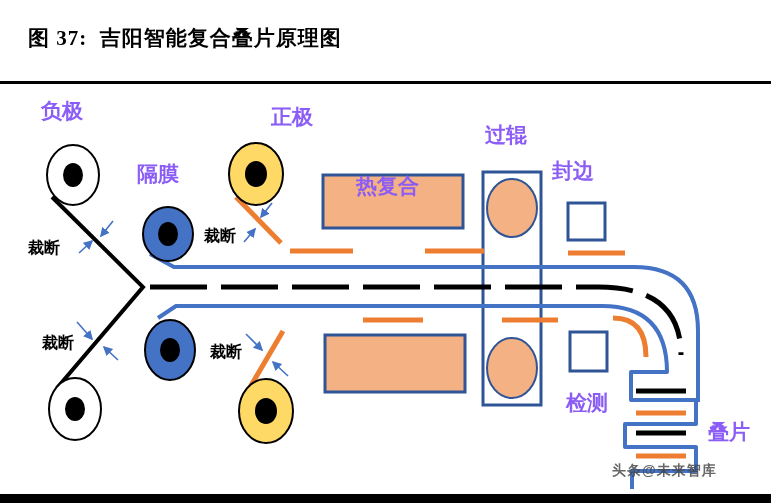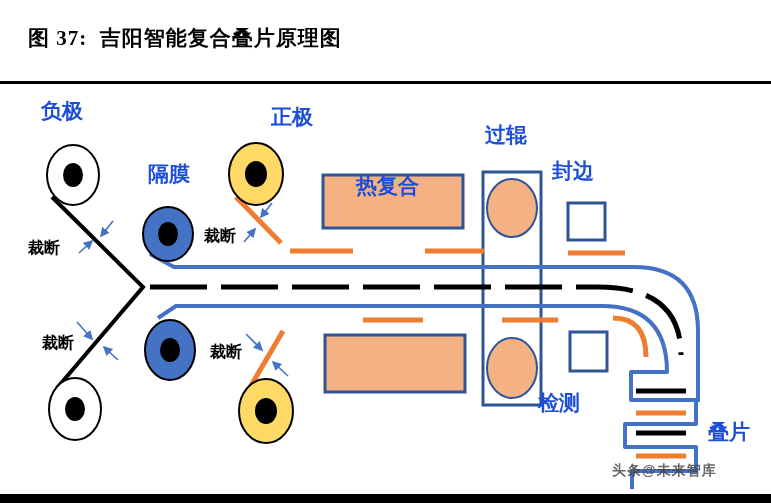--- a/index.html
+++ b/index.html
@@ -2,21 +2,21 @@
 <html><head>
 <meta charset="utf-8">
 <style>
   html,body{margin:0;padding:0;background:#fff;}
   #canvas{position:relative;width:771px;height:503px;background:#fff;overflow:hidden;
           font-family:"Liberation Sans",sans-serif;padding-left:10px;}
   .title{position:absolute;left:28px;top:24px;font-family:"Liberation Serif",serif;
          font-weight:bold;font-size:21px;color:#000;white-space:pre;letter-spacing:1px;}
   .rule{position:absolute;left:0;top:81px;width:771px;height:3px;background:#000;}
   .bottombar{position:absolute;left:0;top:494px;width:771px;height:9px;background:#000;}
-  .lbl{position:absolute;font-weight:bold;color:#1d4ed8;font-size:21px;line-height:1;white-space:nowrap;}
+  .lbl{position:absolute;font-weight:bold;color:#8b5cf6;font-size:21px;line-height:1;white-space:nowrap;}
   .lbl-sm{position:absolute;font-weight:bold;color:#000;font-size:16px;line-height:1;white-space:nowrap;}
   .watermark{position:absolute;left:612px;top:462px;font-size:14px;font-weight:bold;
              color:rgba(70,70,70,0.82);letter-spacing:1px;white-space:nowrap;text-align:right;}
   svg{position:absolute;left:0;top:0;}
 </style>
 </head>
 <body>
 
 <div id="canvas">
 
@@ -95,26 +95,26 @@
       <path d="M272,203 L261,217"></path>
       <path d="M244,242 L255,229"></path>
       <path d="M77,322 L92,339"></path>
       <path d="M118,360 L104,347"></path>
       <path d="M246,334 L262,350"></path>
       <path d="M288,376 L273,362"></path>
     </g>
   </svg>
 
   <div class="lbl" style="left:41px;top:100px;">负极</div>
-  <div class="lbl" style="left:148px;top:163px;">隔膜</div>
+  <div class="lbl" style="left:137px;top:163px;">隔膜</div>
   <div class="lbl" style="left:230px;top:106px;margin-left:41px;">正极</div>
   <div class="lbl" style="left:356px;top:131px;margin-top:44px;">热复合</div>
   <div class="lbl" style="left:485px;top:124px;text-align:center;">过辊</div>
   <div class="lbl" style="left:552px;top:160px;text-align:center;">封边</div>
-  <div class="lbl" style="left:538px;top:392px;">检测</div>
+  <div class="lbl" style="left:566px;top:392px;">检测</div>
   <div class="lbl" style="left:708px;top:421px;">叠片</div>
 
   <div class="lbl-sm" style="left:28px;top:240px;">裁断</div>
   <div class="lbl-sm" style="left:204px;top:228px;">裁断</div>
   <div class="lbl-sm" style="left:42px;top:335px;">裁断</div>
   <div class="lbl-sm" style="left:210px;top:344px;">裁断</div>
 
   <div class="watermark">头条@未来智库</div>
   <div class="bottombar"></div>
 </div>

